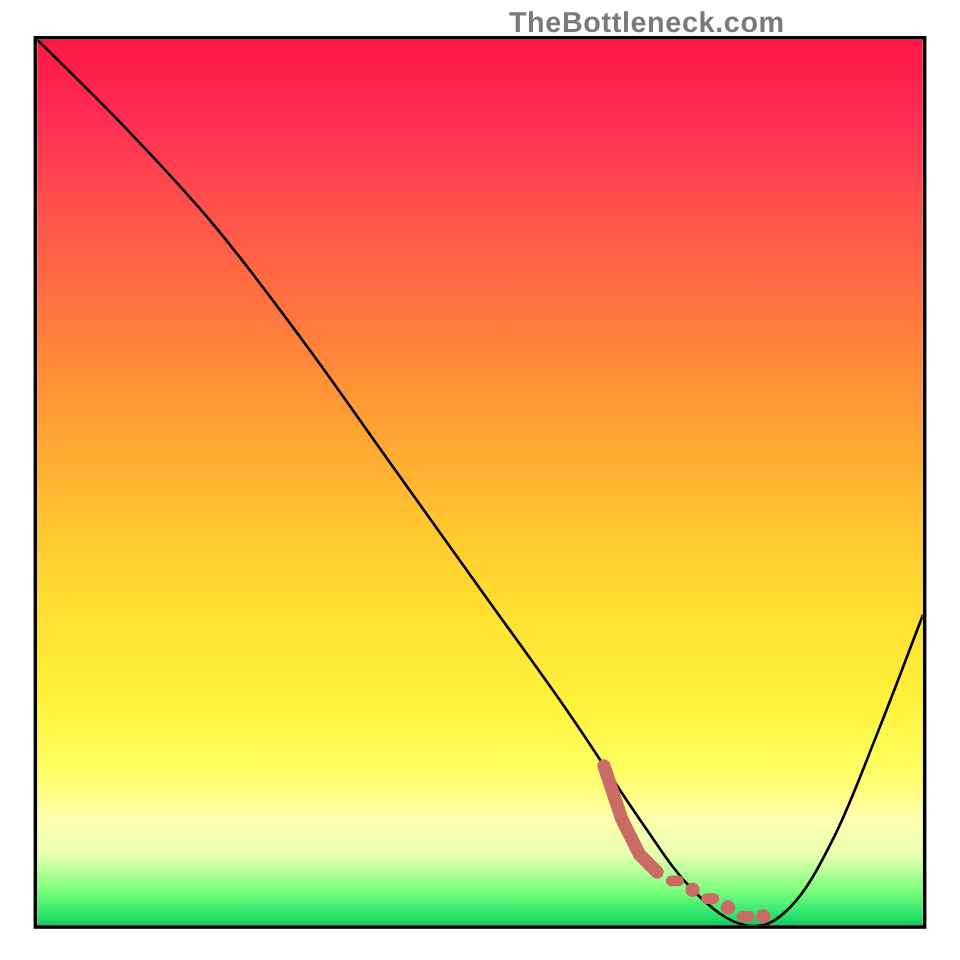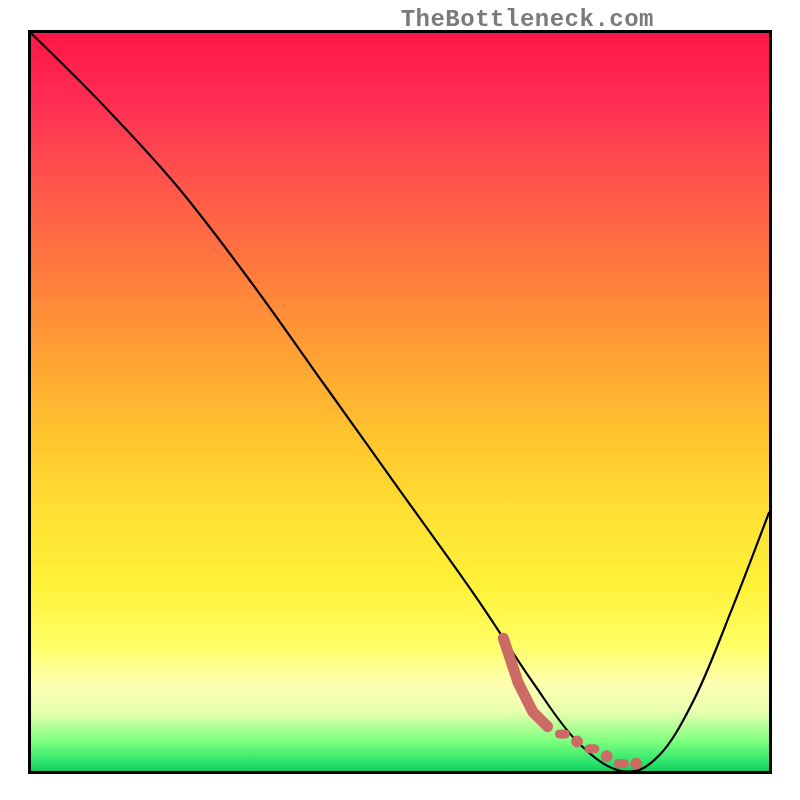--- a/index.html
+++ b/index.html
@@ -8,21 +8,20 @@
     width: 800px;
     height: 800px;
     background: #ffffff;
     font-family: Arial, Helvetica, sans-serif;
     overflow: hidden;
   }
   .stage {
     position: relative;
     width: 664px;
     height: 800px;
-    font-family: Liberation Mono, monospace;
   }
   .watermark {
     position: absolute;
     top: 6px;
     right: 10px;
     font-size: 24px;
     font-weight: 600;
     color: #7a7a7a;
     letter-spacing: 0.5px;
   }

